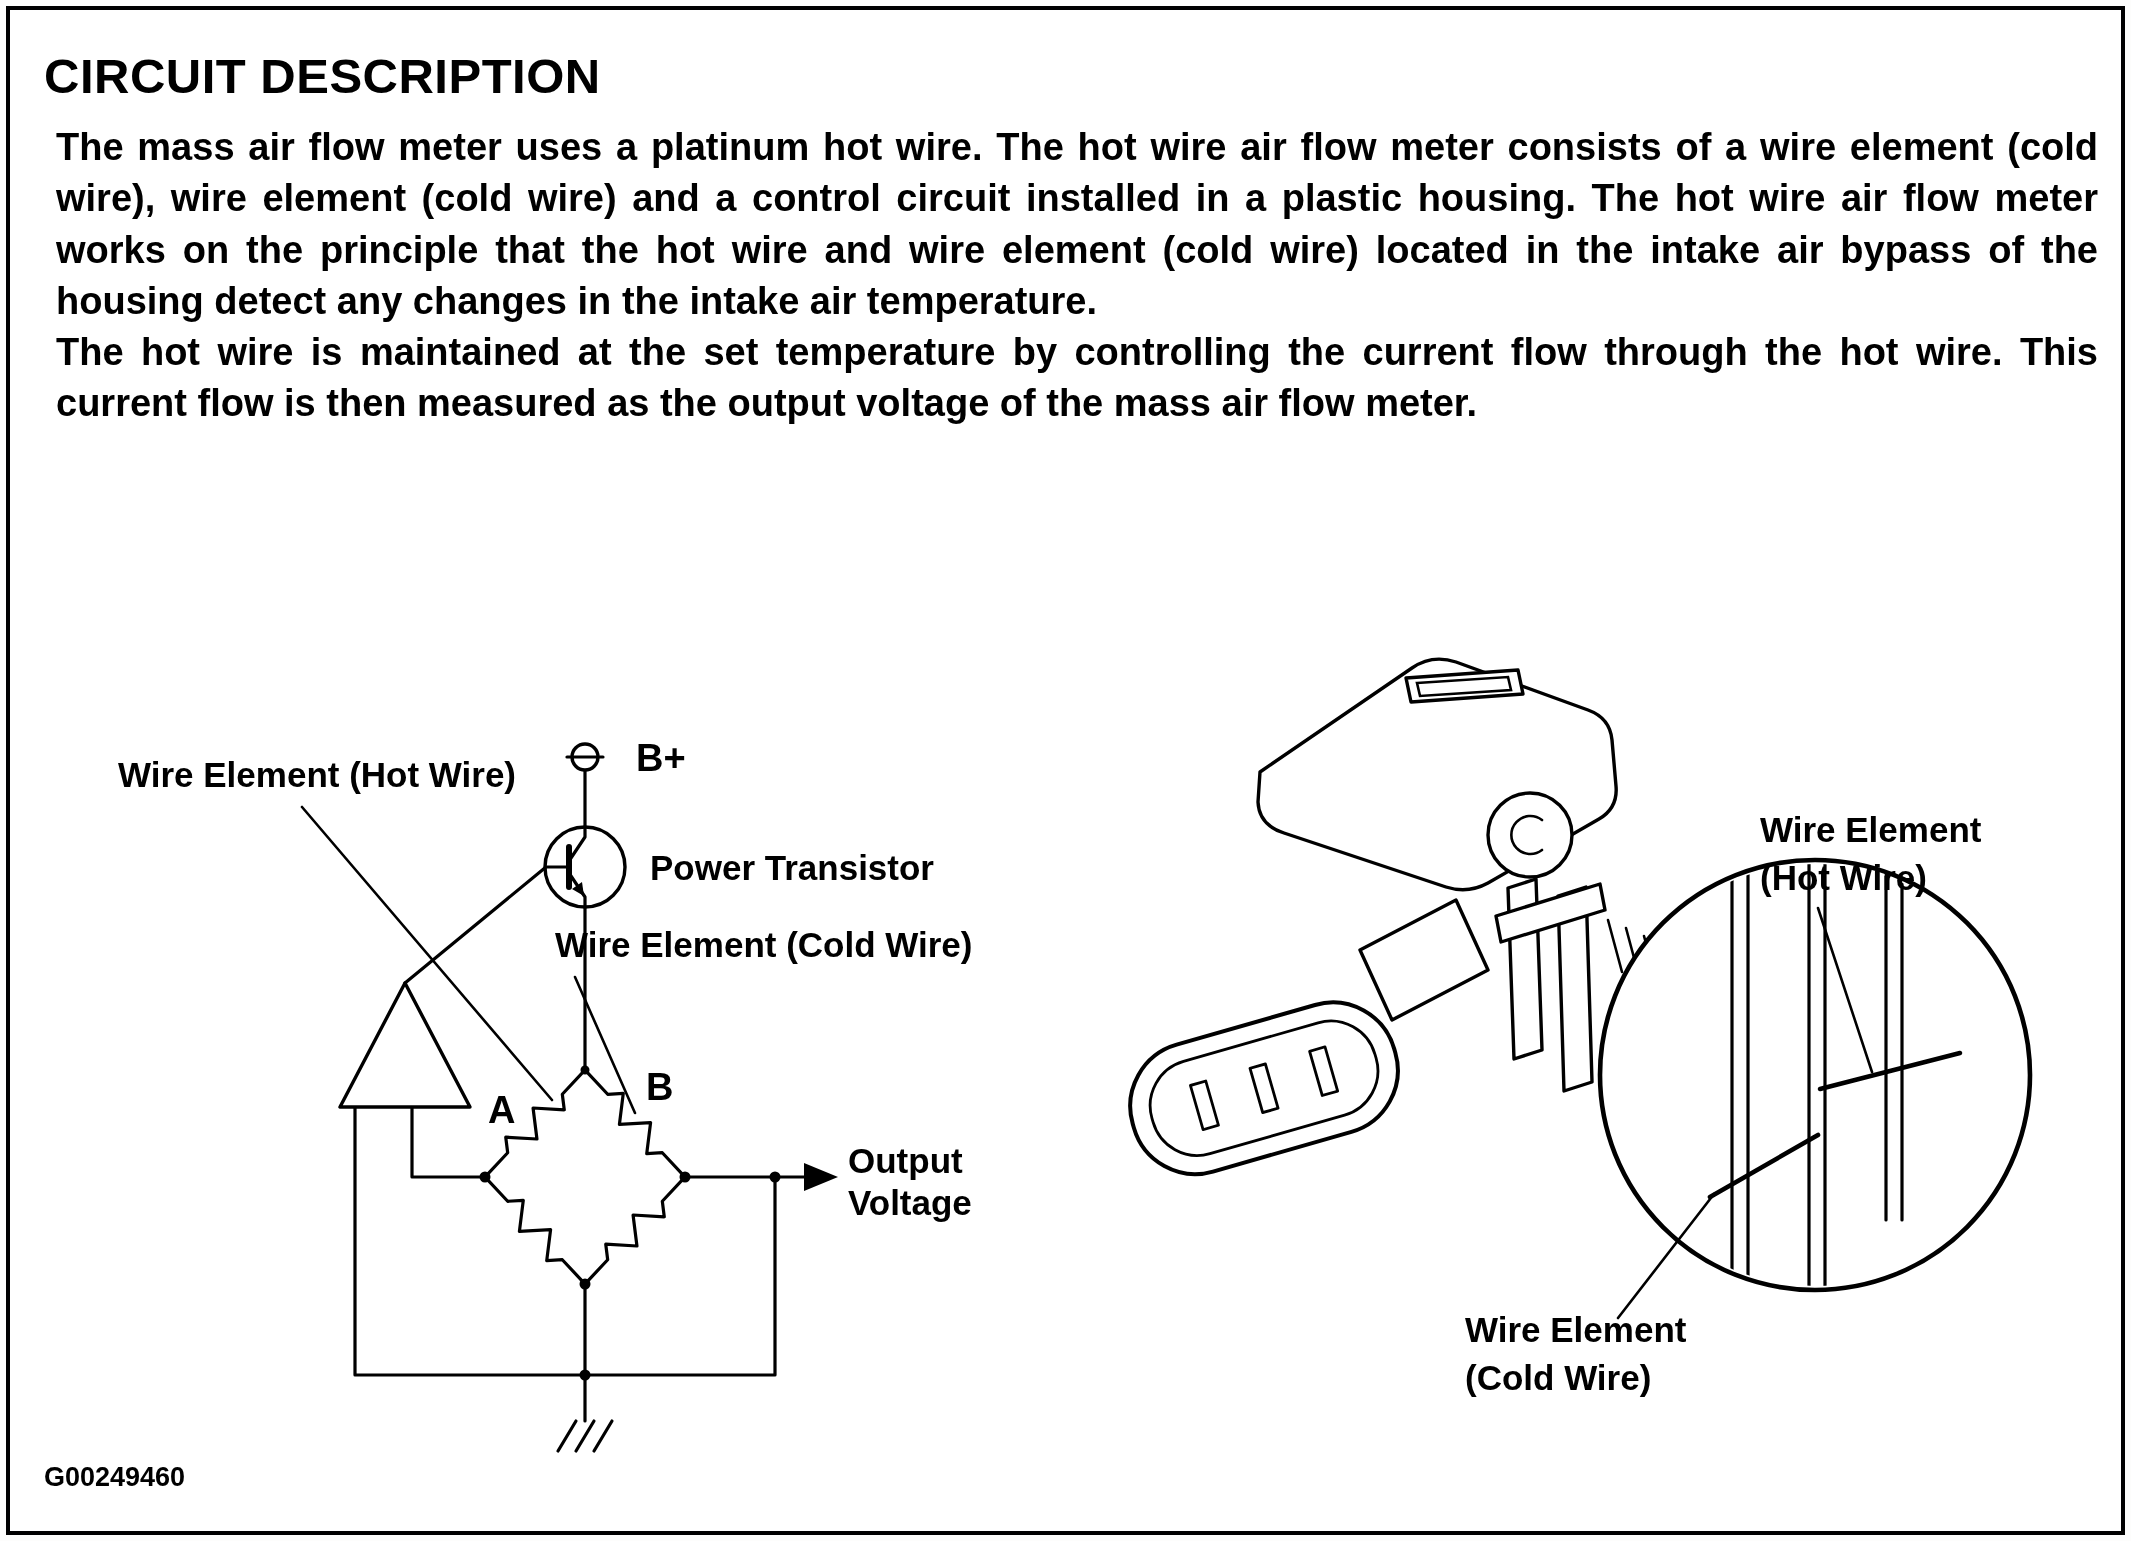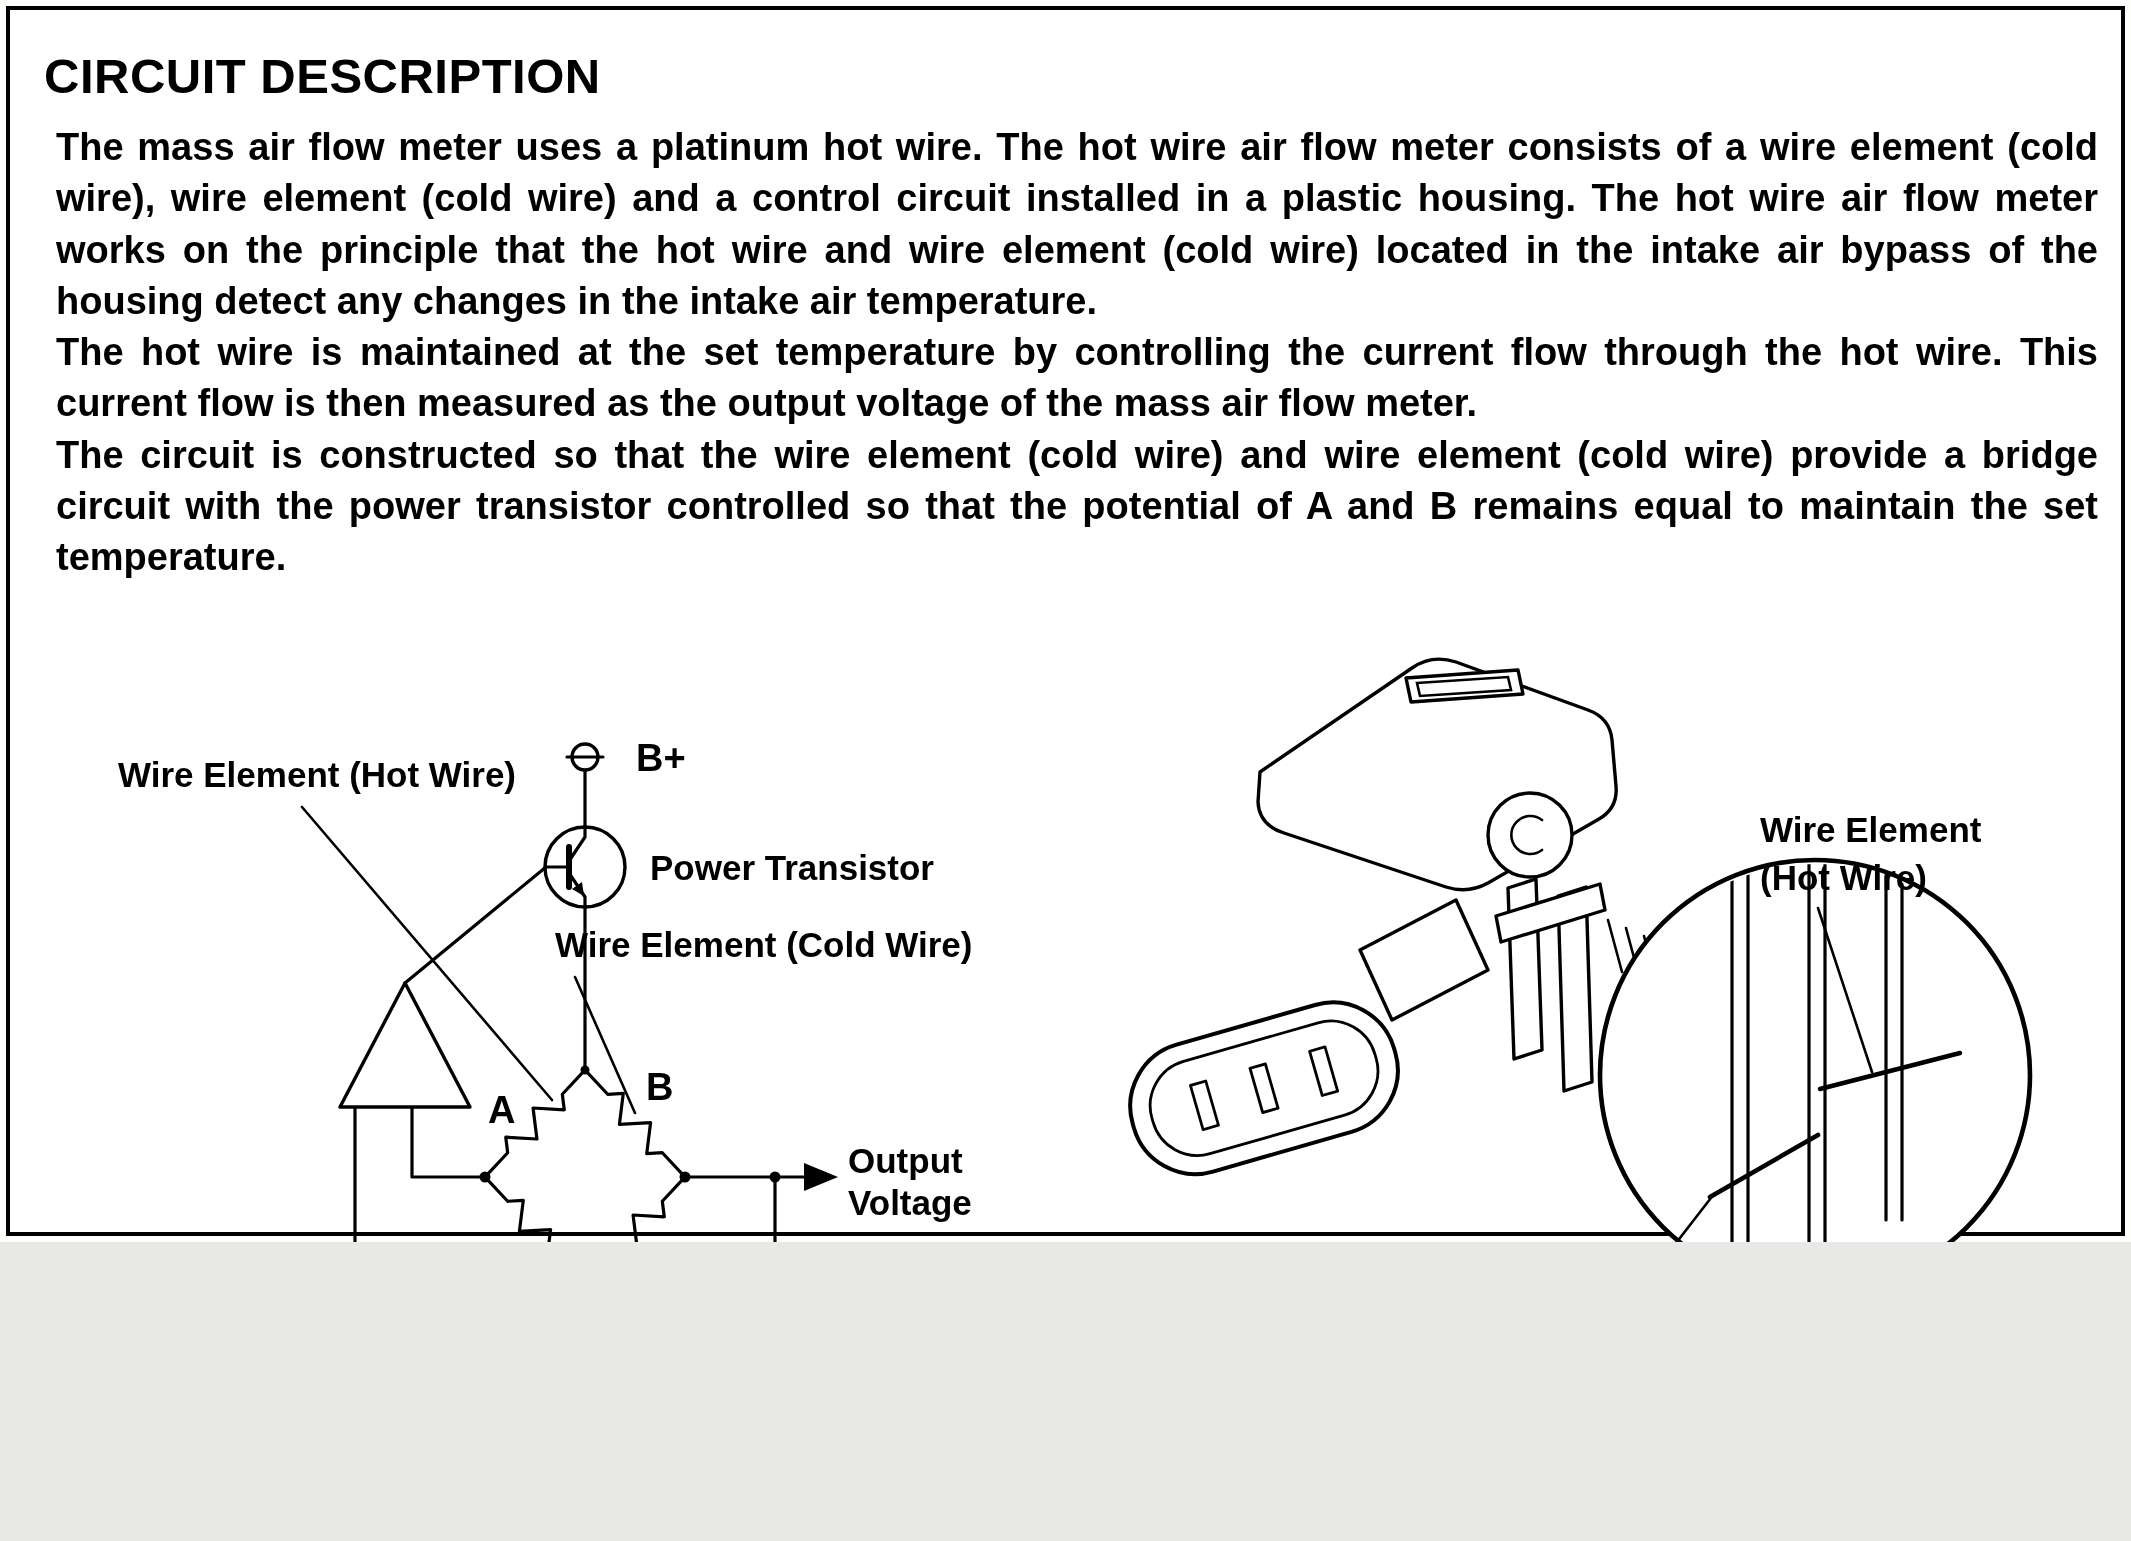--- a/index.html
+++ b/index.html
@@ -1,19 +1,19 @@
 <!DOCTYPE html>
 <html><head>
 <meta charset="utf-8">
 <style>
   * { margin:0; padding:0; box-sizing:border-box; }
   html,body { background:#e8e8e6; }
   body { width:2131px; height:1541px; position:relative;
          font-family:"Liberation Sans", sans-serif; color:#000; }
-  .page { position:absolute; left:0; top:0; width:2131px; height:1242px; background:#fdfdfc; overflow:hidden; }
+  .page { position:absolute; left:0; top:0; width:2131px; height:1541px; background:#fdfdfc; overflow:hidden; }
   .frame { position:absolute; left:6px; top:6px; right:6px; bottom:6px; border:4px solid #000; background:#fff; }
   .title { position:absolute; left:44px; top:48px; font-size:49px; font-weight:700; letter-spacing:.5px; }
   .bodytext { position:absolute; left:56px; top:122px; width:2042px;
               font-size:38px; font-weight:600; line-height:1.35; text-align:justify; }
   .bodytext p { margin:0; }
   .figid { position:absolute; left:44px; top:1462px; font-size:27px; font-weight:700; }
   svg { position:absolute; }
   svg .wire   { stroke:#000; stroke-width:3.2; fill:none; stroke-linecap:round; stroke-linejoin:round; }
   svg .thin   { stroke:#000; stroke-width:2.6; fill:none; stroke-linecap:round; }
   svg .thick  { stroke:#000; stroke-width:4.6; fill:none; stroke-linecap:round; }
@@ -27,21 +27,20 @@
 <body>
 
 <div class="page">
   <div class="frame"></div>
 
   <h1 class="title">CIRCUIT DESCRIPTION</h1>
 
   <div class="bodytext">
     <p>The mass air flow meter uses a platinum hot wire. The hot wire air flow meter consists of a wire element (cold wire), wire element (cold wire) and a control circuit installed in a plastic housing. The hot wire air flow meter works on the principle that the hot wire and wire element (cold wire) located in the intake air bypass of the housing detect any changes in the intake air temperature.</p>
     <p>The hot wire is maintained at the set temperature by controlling the current flow through the hot wire. This current flow is then measured as the output voltage of the mass air flow meter.</p>
-    <p>The circuit is constructed so that the wire element (cold wire) and wire element (cold wire) provide a bridge circuit with the power transistor controlled so that the potential of A and B remains equal to maintain the set temperature.</p>
   </div>
 
   <svg style="left:40px; top:715px;" width="980" height="800" viewBox="0 0 980 800">
     <defs>
       <g id="res">
         <polyline class="wire" points="-73,0 -40,0 -30,-12 -10,12 10,-12 30,12 40,0 73,0"></polyline>
       </g>
     </defs>
 
     <line class="thin" x1="262" y1="92" x2="512" y2="385"></line>

